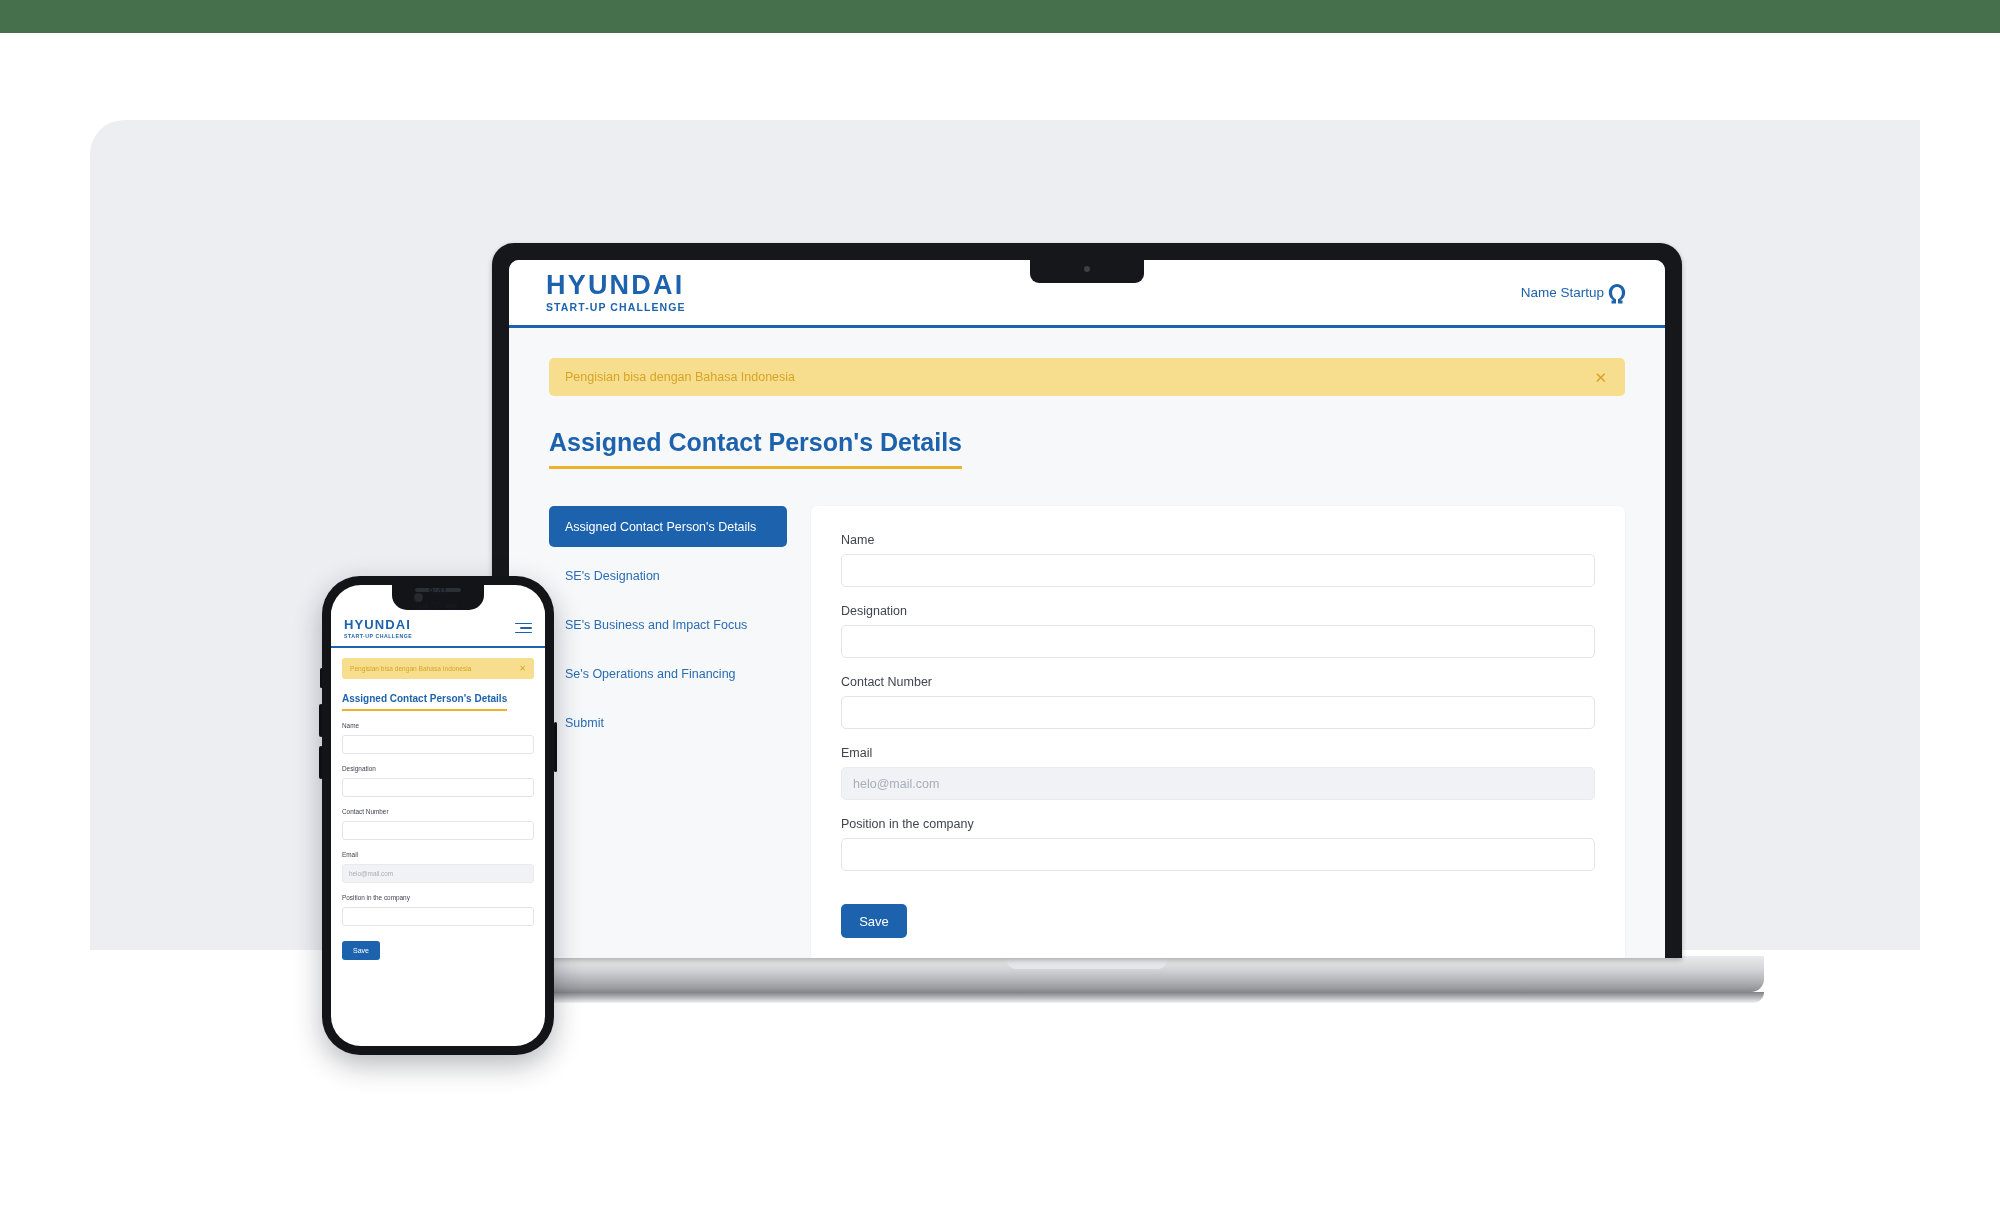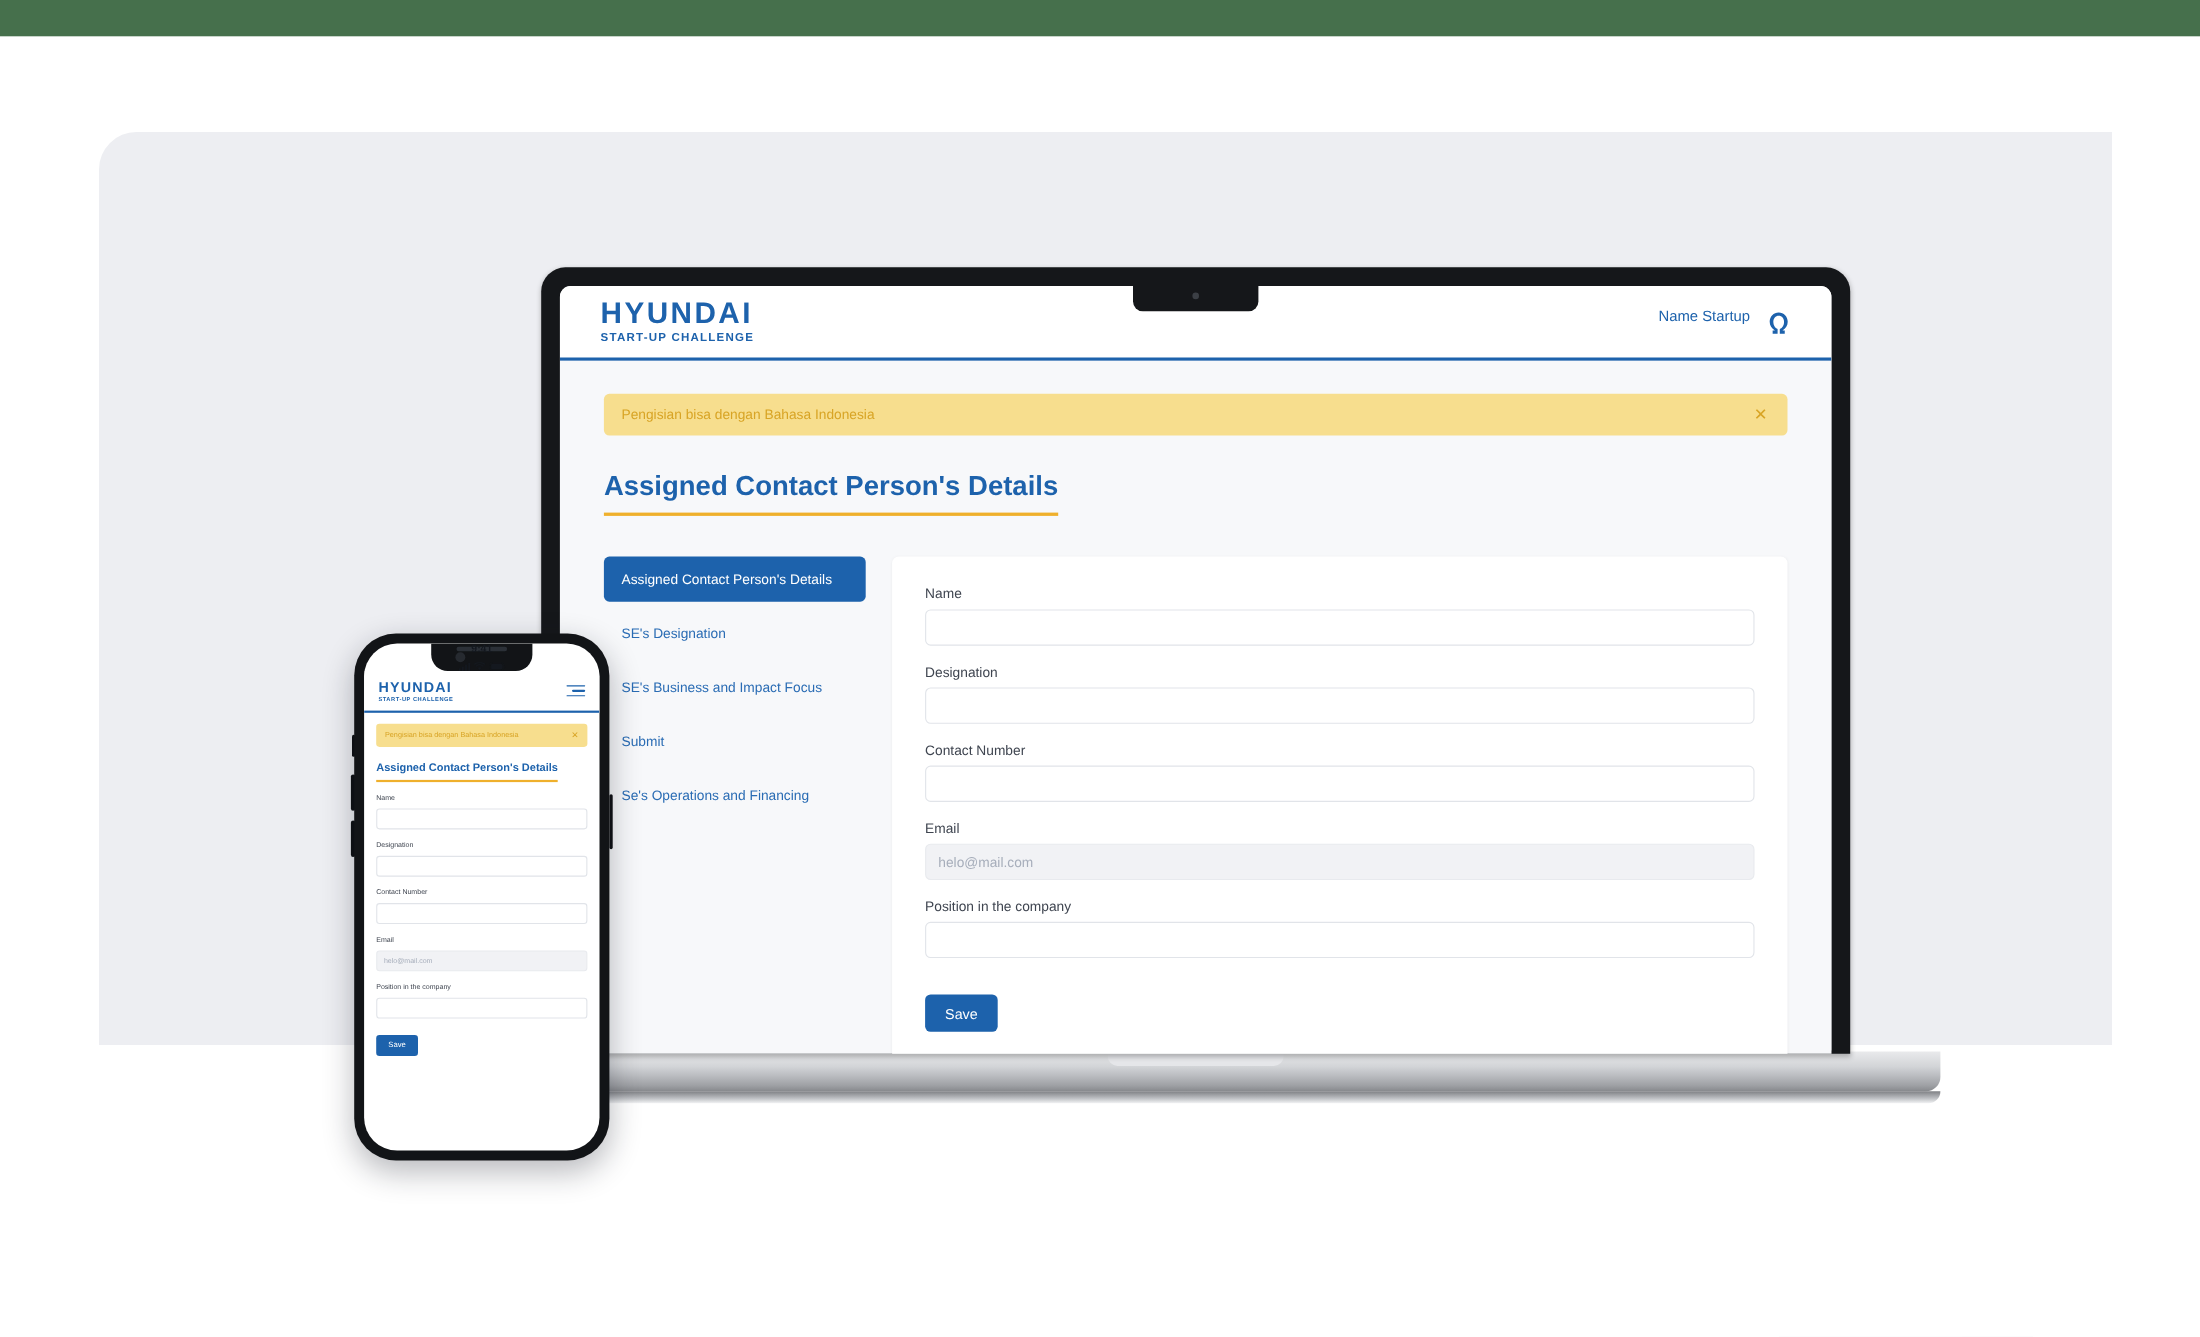--- a/index.html
+++ b/index.html
@@ -124,22 +124,21 @@
   }
   .brand-sub {
     font-size: 10.5px;
     font-weight: 700;
     letter-spacing: 1.1px;
     color: #1D62AC;
     margin-top: 3px;
   }
   .header-right {
     display: flex;
-    align-items: flex-start;
-    gap: 13px;
+    align-items: center;
   }
   .startup-name {
     font-size: 13.5px;
     color: #1D62AC;
   }
   .avatar-omega {
     width: 26px; height: 26px;
     display: block;
   }
 
@@ -471,22 +470,22 @@
           </div>
 
           <div class="page-title">Assigned Contact Person's Details</div>
 
           <div class="content-row">
 
             <div class="side-nav">
               <div class="nav-item active">Assigned Contact Person's Details</div>
               <div class="nav-item">SE's Designation</div>
               <div class="nav-item">SE's Business and Impact Focus</div>
+              <div class="nav-item">Se's Operations and Financing</div>
               <div class="nav-item">Submit</div>
-              <div class="nav-item">Se's Operations and Financing</div>
             </div>
 
             <div class="form-card">
               <div class="field">
                 <label class="field-label">Name</label>
                 <input class="field-input" type="text" value="" style="">
               </div>
               <div class="field">
                 <label class="field-label">Designation</label>
                 <input class="field-input" type="text" value="" style="">

